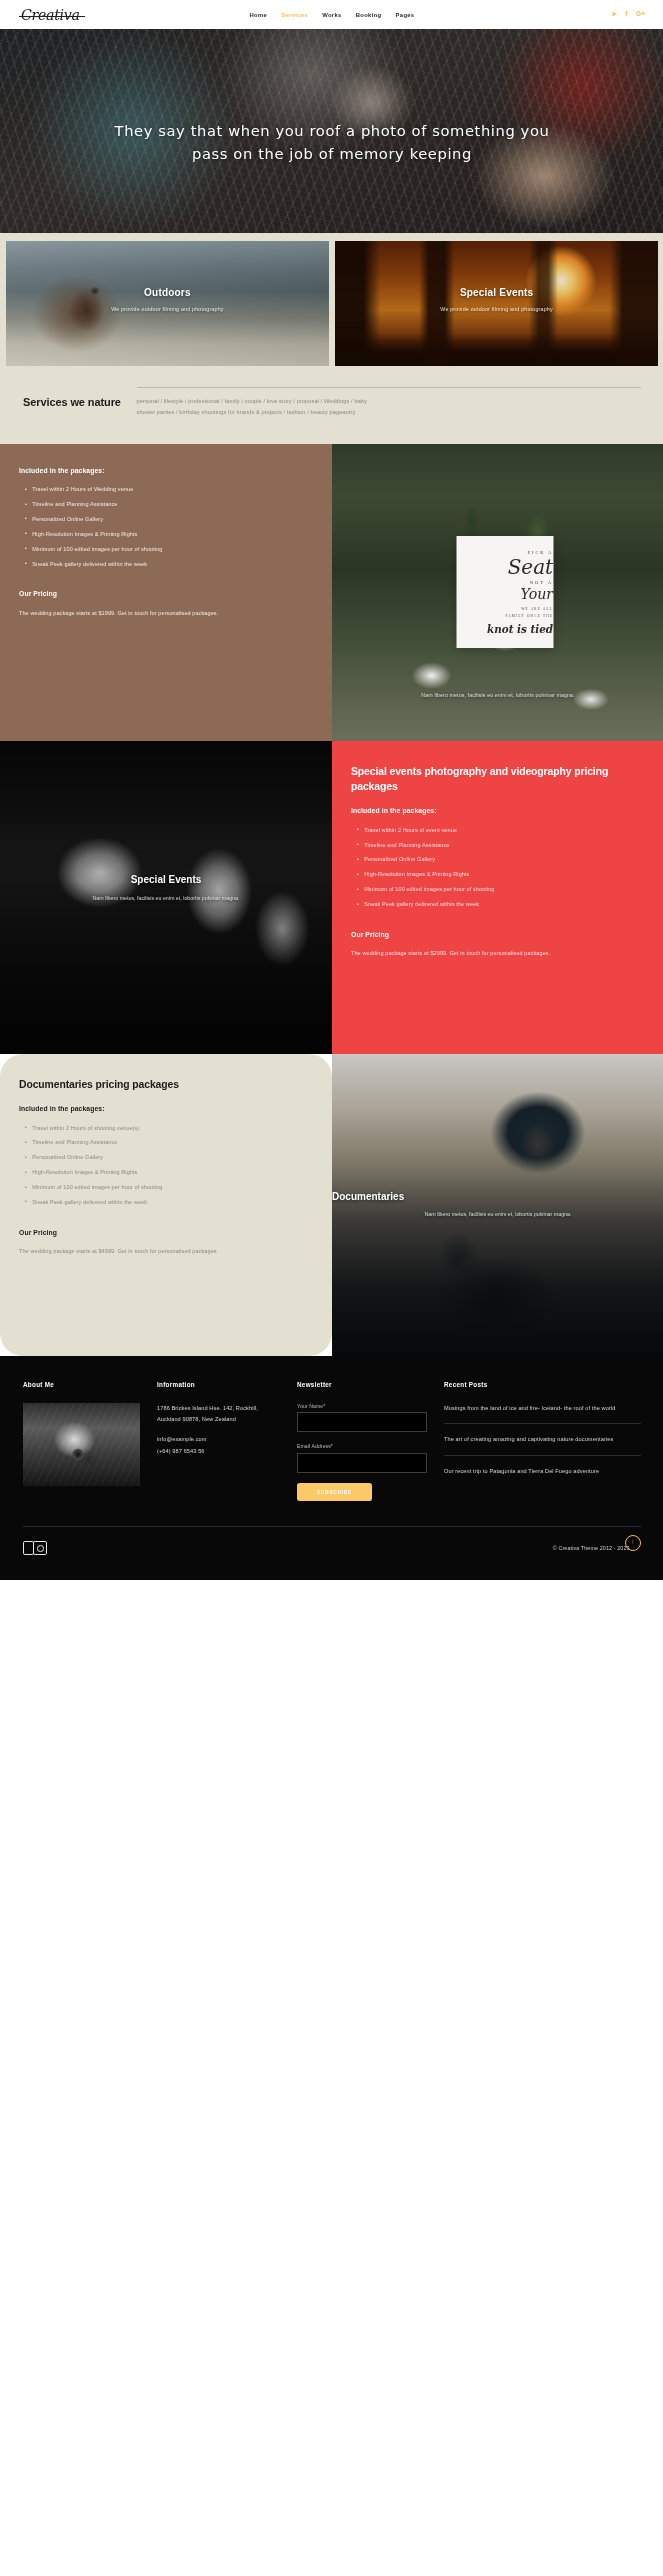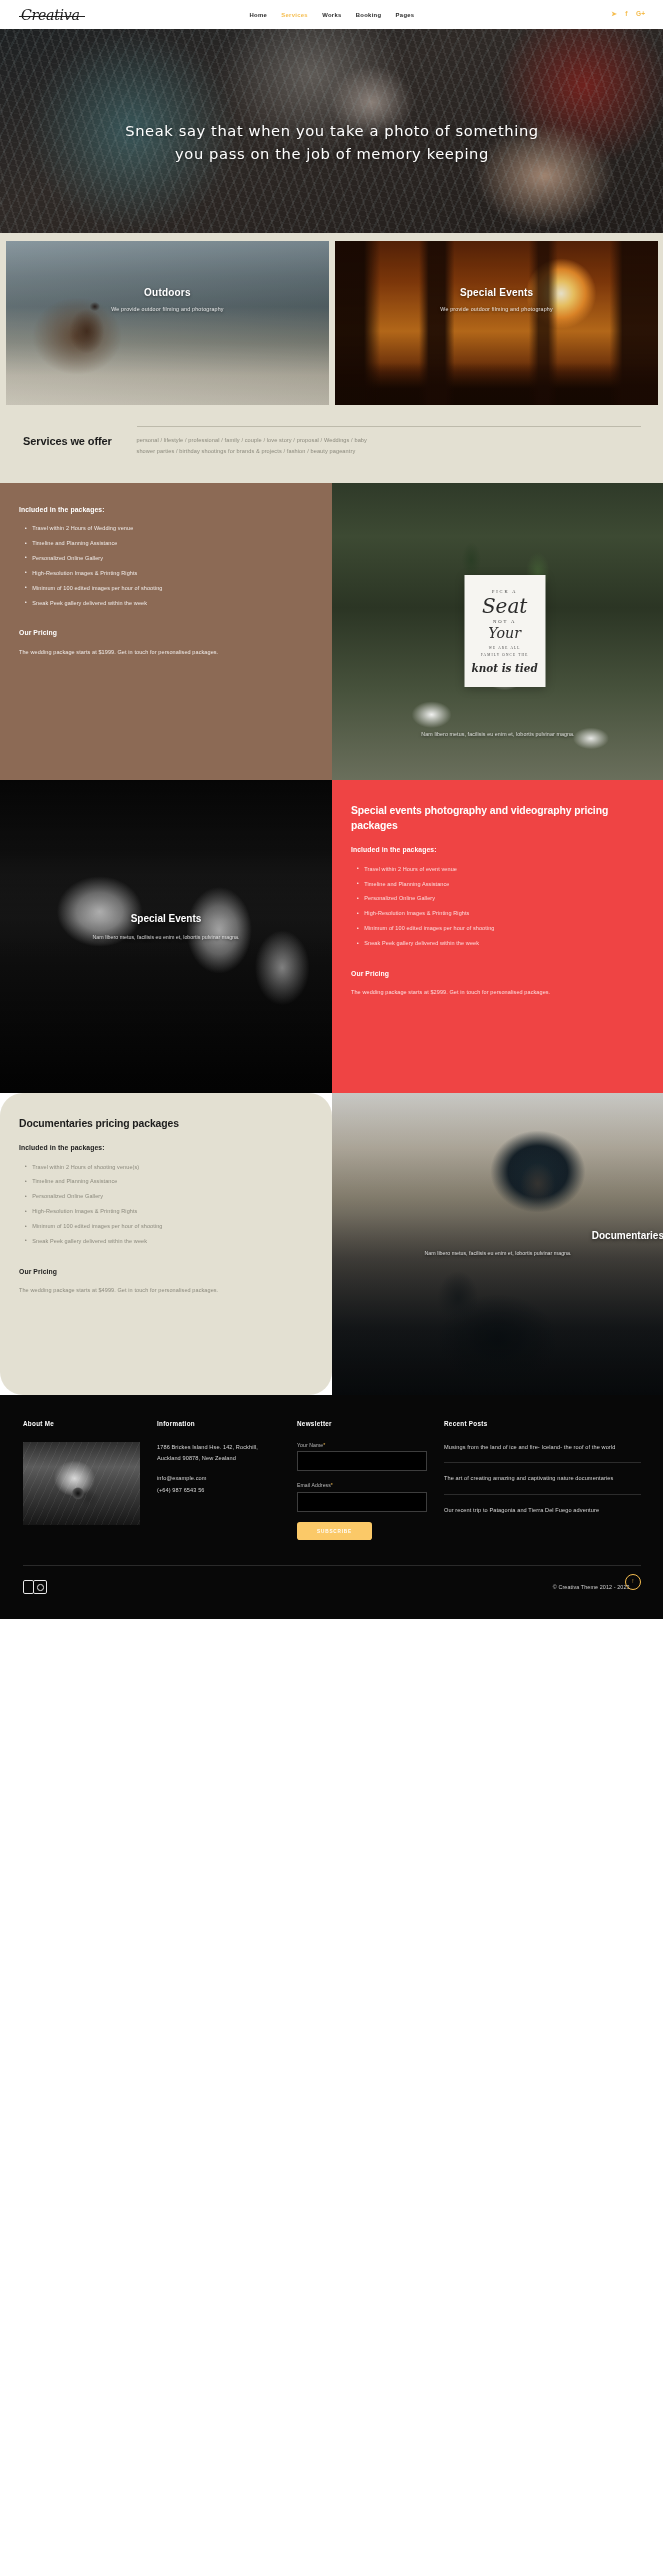--- a/index.html
+++ b/index.html
@@ -108,21 +108,21 @@
     text-shadow: 0 0.9px 4.7px rgba(0,0,0,.45);
     padding: 0 114px;
   }
 
   
   .services-band { background: #e3e0d2; padding: 7.6px 5.7px 0 5.7px; }
   .cards-row { display: flex; gap: 5.7px; }
   .svc-card {
     position: relative;
     width: 50%;
-    height: 164px;
+    height: 125px;
     overflow: hidden;
   }
   .svc-card .bg { position: absolute; inset: 0; }
   .svc-outdoors .bg {
     background:
       radial-gradient(ellipse 66px 57px at 22% 58%, rgba(92,62,38,.95), rgba(92,62,38,0) 68%),
       linear-gradient(180deg, #8d9fa8 0%, #6e7f86 22%, #5d6d72 40%, #8b8f85 62%, #c9c4b4 82%, #ddd8c8 100%);
   }
   .svc-outdoors .bg::after{
     content:"";position:absolute;inset:0;
@@ -251,25 +251,25 @@
     background:
       radial-gradient(ellipse 28.5px 19px at 30% 78%, rgba(255,255,255,.92), rgba(255,255,255,0) 70%),
       radial-gradient(ellipse 25px 15px at 78% 86%, rgba(255,255,255,.85), rgba(255,255,255,0) 72%),
       radial-gradient(ellipse 17px 28.5px at 62% 30%, rgba(70,100,55,.75), rgba(70,100,55,0) 70%),
       radial-gradient(ellipse 13.3px 25px at 42% 26%, rgba(40,60,35,.8), rgba(40,60,35,0) 72%);
   }
   .sign-card {
     position: absolute;
     left: 52%; top: 50%;
     transform: translate(-50%,-50%);
-    width: 81px; height: 112px;
+    width: 97px; height: 112px;
     background: #f6f5f1;
     box-shadow: 0 1.9px 9.5px rgba(0,0,0,.3);
     display: flex; flex-direction: column;
-    align-items: center; justify-content: center;
+    align-items: flex-end; justify-content: center;
     gap: 2.8px;
   }
   .sign-card .l1 { font-size: 4.4px; letter-spacing: 1.9px; color: #3b3b3b; font-family:"Liberation Serif",serif;}
   .sign-card .l2 { font-family: "DejaVu Serif", serif; font-style: italic; font-size: 20px; color: #2b2b2b; line-height:.95;}
   .sign-card .l3 { font-size: 4.7px; letter-spacing: 1.9px; color: #3b3b3b; font-family:"Liberation Serif",serif;}
   .sign-card .l4 { font-family:"DejaVu Serif",serif; font-style: italic; font-size: 14.2px; color: #2b2b2b; line-height:1;}
   .sign-card .l5 { font-size: 3.4px; letter-spacing: 1.2px; color: #4a4a4a; margin-top:2.8px; font-family:"Liberation Serif",serif;}
   .sign-card .l6 { font-size: 3.4px; letter-spacing: 1.2px; color: #4a4a4a; font-family:"Liberation Serif",serif;}
   .sign-card .l7 { font-family:"DejaVu Serif",serif; font-style:italic; font-size: 10.4px; color: #2b2b2b; margin-top:1.9px;font-weight:bold;}
   .img-caption {
@@ -325,21 +325,21 @@
   }
   .docs-img::after {
     content:"";position:absolute;inset:0;
     background:
       radial-gradient(ellipse 25px 30px at 62% 30%, rgba(60,55,50,.8), rgba(60,55,50,0) 70%),
       radial-gradient(ellipse 28.5px 38px at 38% 68%, rgba(20,24,26,.9), rgba(20,24,26,0) 72%),
       linear-gradient(180deg, rgba(0,0,0,.08) 0 40%, rgba(0,0,0,.45) 100%);
   }
   .docs-label {
     position: absolute; left: 0; right: 0; top: 137px;
-    text-align: right; color: #fff;
+    text-align: left; color: #fff;
     font-size: 10px; font-weight: 700;
     text-shadow: 0 0.9px 3.8px rgba(0,0,0,.7);
     z-index: 2;
   }
   .docs-caption {
     position: absolute; left: 0; right: 0; top: 157px;
     text-align: center; color: rgba(255,255,255,.82);
     font-size: 5.3px; z-index: 2;
     text-shadow: 0 0.9px 2.8px rgba(0,0,0,.75);
   }
@@ -487,21 +487,21 @@
   <div class="social-links">
     <span>➤</span>
     <span>f</span>
     <span>G+</span>
   </div>
 </header>
 
 <section class="hero">
   <div class="hero-bg"></div>
   <div class="hero-overlay"></div>
-  <div class="hero-text">Sneak say that when you take a photo of something you pass on the job of memory keeping</div>
+  <div class="hero-text">They say that when you roof a photo of something you pass on the job of memory keeping</div>
 </section>
 
 <section class="services-band">
   <div class="cards-row">
 
     <div class="svc-card svc-outdoors">
       <div class="bg"></div>
       <div class="shade"></div>
       <div class="svc-title">Outdoors</div>
       <div class="svc-sub">We provide outdoor filming and photography</div>
@@ -511,21 +511,21 @@
       <div class="bg"></div>
       <div class="shade"></div>
       <div class="svc-title">Special Events</div>
       <div class="svc-sub">We provide outdoor filming and photography</div>
     </div>
 
   </div>
 </section>
 
 <section class="offer-band">
-  <div class="offer-title">Services we offer</div>
+  <div class="offer-title">Services we nature</div>
   <div class="offer-right">
     <div class="offer-rule"></div>
     <div class="offer-list">personal / lifestyle / professional / family / couple / love story / proposal / Weddings / baby</div>
     <div class="offer-list">shower parties / birthday shootings for brands &amp; projects / fashion / beauty pageantry</div>
   </div>
 </section>
 
 <section class="split sec-wedding">
   <div class="pane pane-left pane-pad">
     <h3 class="pricing-h2">Included in the packages:</h3>

